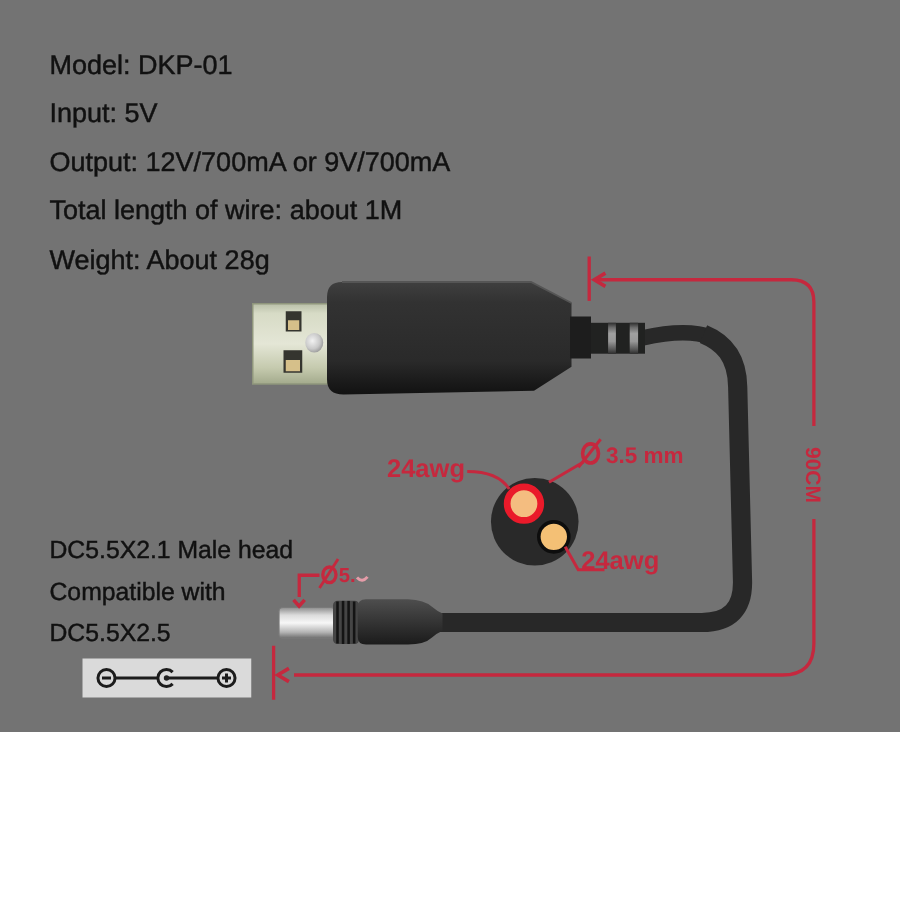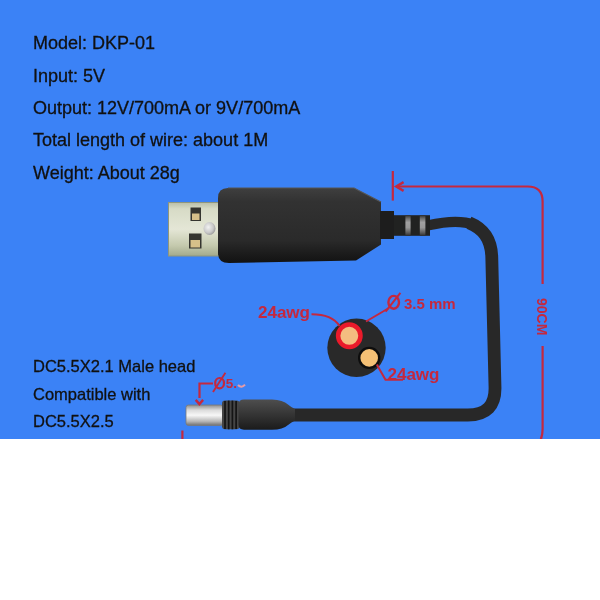--- a/index.html
+++ b/index.html
@@ -1,16 +1,16 @@
 <!DOCTYPE html>
 <html><head>
 <meta charset="utf-8">
 <style>
   html,body{margin:0;padding:0;background:#ffffff;}
-  .page{position:relative;width:600px;height:439px;background:#3b82f6;overflow:hidden;
+  .page{position:relative;width:600px;height:488px;background:#737373;overflow:hidden;
         font-family:"Liberation Sans",sans-serif;}
 </style>
 </head>
 <body>
 <div class="page">
 <svg width="600" height="600" viewBox="0 0 600 600" xmlns="http://www.w3.org/2000/svg">
   <defs>
     <linearGradient id="bodyGrad" x1="0" y1="0" x2="0" y2="1">
       <stop offset="0" stop-color="#3f3f3f"></stop>
       <stop offset="0.18" stop-color="#323232"></stop>

